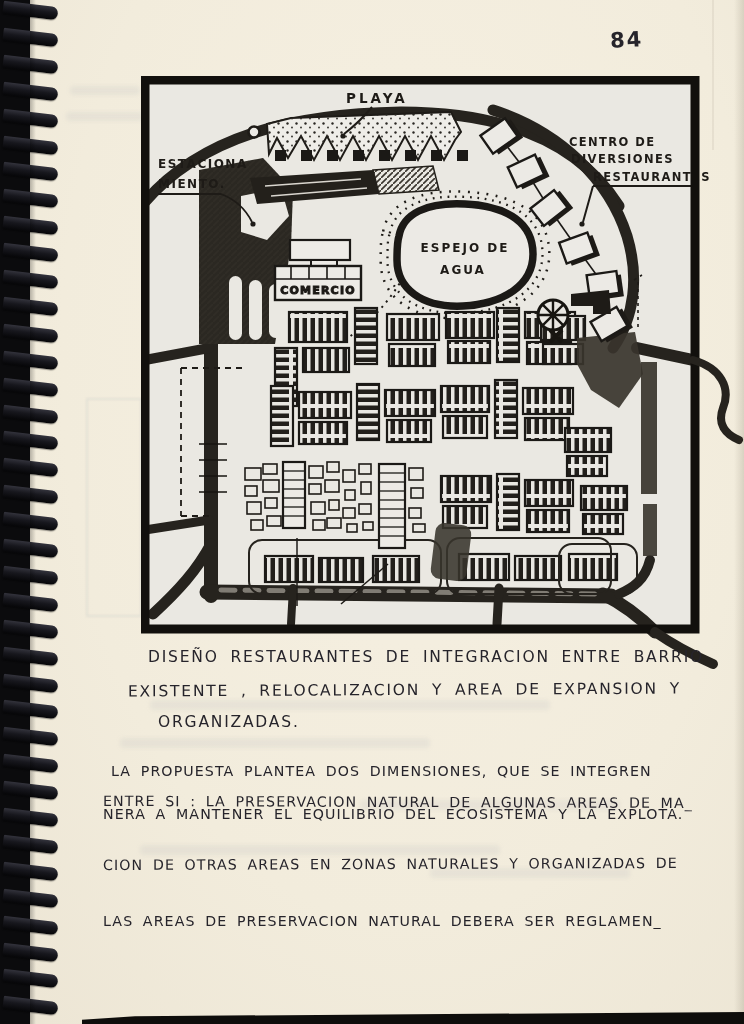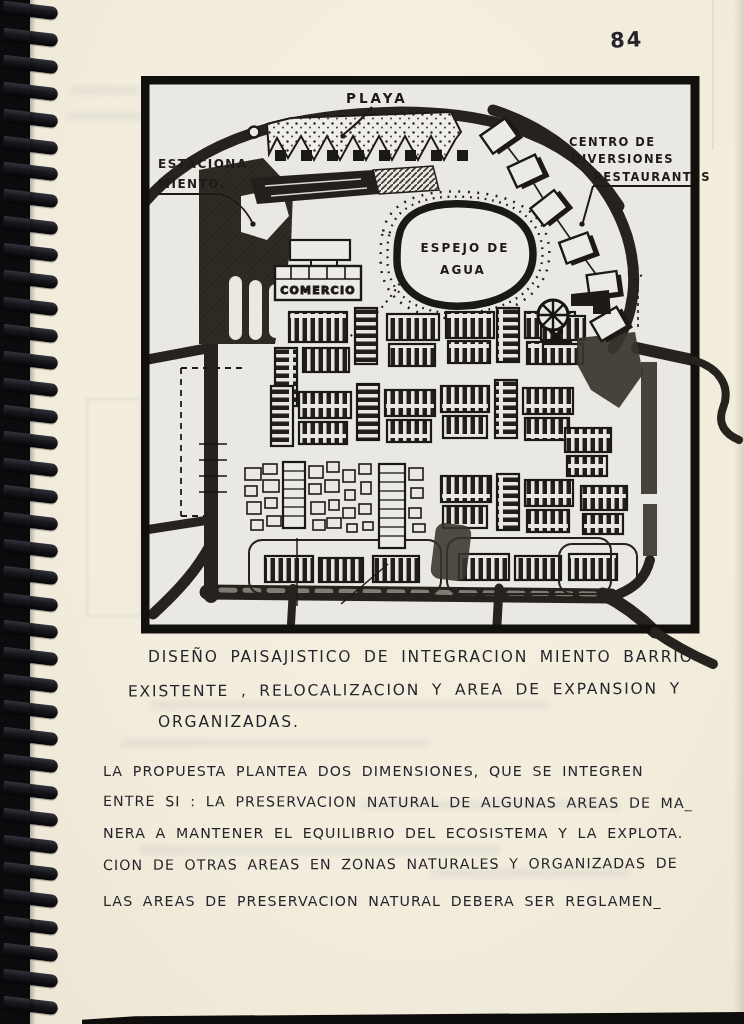--- a/index.html
+++ b/index.html
@@ -280,29 +280,29 @@
     </g>
 
     <rect x="4" y="4" width="550" height="549" fill="none" stroke="#12100d" stroke-width="9"></rect>
 
     <g stroke="#26231e" fill="none" stroke-linecap="round">
       <path d="M 552 284 C 580 292, 590 312, 582 332 C 576 348, 584 358, 598 364" stroke-width="8"></path>
       <path d="M 514 556 C 534 570, 554 580, 572 588" stroke-width="10"></path>
     </g>
   </svg>
 
-  <div class="hand cap" style="left:148px;top:648px">DISEÑO PAISAJISTICO DE INTEGRACION MIENTO BARRIO</div>
+  <div class="hand cap" style="left:148px;top:648px">DISEÑO RESTAURANTES DE INTEGRACION ENTRE BARRIO</div>
   <div class="hand cap" style="left:128px;top:681px;transform:rotate(-.3deg)">EXISTENTE , RELOCALIZACION Y AREA DE EXPANSION Y</div>
   <div class="hand cap" style="left:158px;top:713px">ORGANIZADAS.</div>
 
-  <div class="hand bodyln" style="left:103px;top:763px">LA PROPUESTA PLANTEA DOS DIMENSIONES, QUE SE INTEGREN</div>
+  <div class="hand bodyln" style="left:111px;top:763px">LA PROPUESTA PLANTEA DOS DIMENSIONES, QUE SE INTEGREN</div>
   <div class="hand bodyln" style="left:103px;top:794px;transform:rotate(.2deg)">ENTRE SI : LA PRESERVACION NATURAL DE ALGUNAS AREAS DE MA_</div>
-  <div class="hand bodyln" style="left:103px;top:825px">NERA A MANTENER EL EQUILIBRIO DEL ECOSISTEMA Y LA EXPLOTA.</div>
+  <div class="hand bodyln" style="left:103px;top:806px">NERA A MANTENER EL EQUILIBRIO DEL ECOSISTEMA Y LA EXPLOTA.</div>
   <div class="hand bodyln" style="left:103px;top:856px;transform:rotate(-.2deg)">CION DE OTRAS AREAS EN ZONAS NATURALES Y ORGANIZADAS DE</div>
-  <div class="hand bodyln" style="left:103px;top:893px">LAS AREAS DE PRESERVACION NATURAL DEBERA SER REGLAMEN_</div>
+  <div class="hand bodyln" style="left:103px;top:913px">LAS AREAS DE PRESERVACION NATURAL DEBERA SER REGLAMEN_</div>
 
   <div class="binding-strip"></div>
   <div id="coils">
       <div class="coil" style="top: 4px;"></div>
       <div class="coil" style="top: 30.9px;"></div>
       <div class="coil" style="top: 57.8px;"></div>
       <div class="coil" style="top: 84.7px;"></div>
       <div class="coil" style="top: 111.6px;"></div>
       <div class="coil" style="top: 138.5px;"></div>
       <div class="coil" style="top: 165.4px;"></div>

